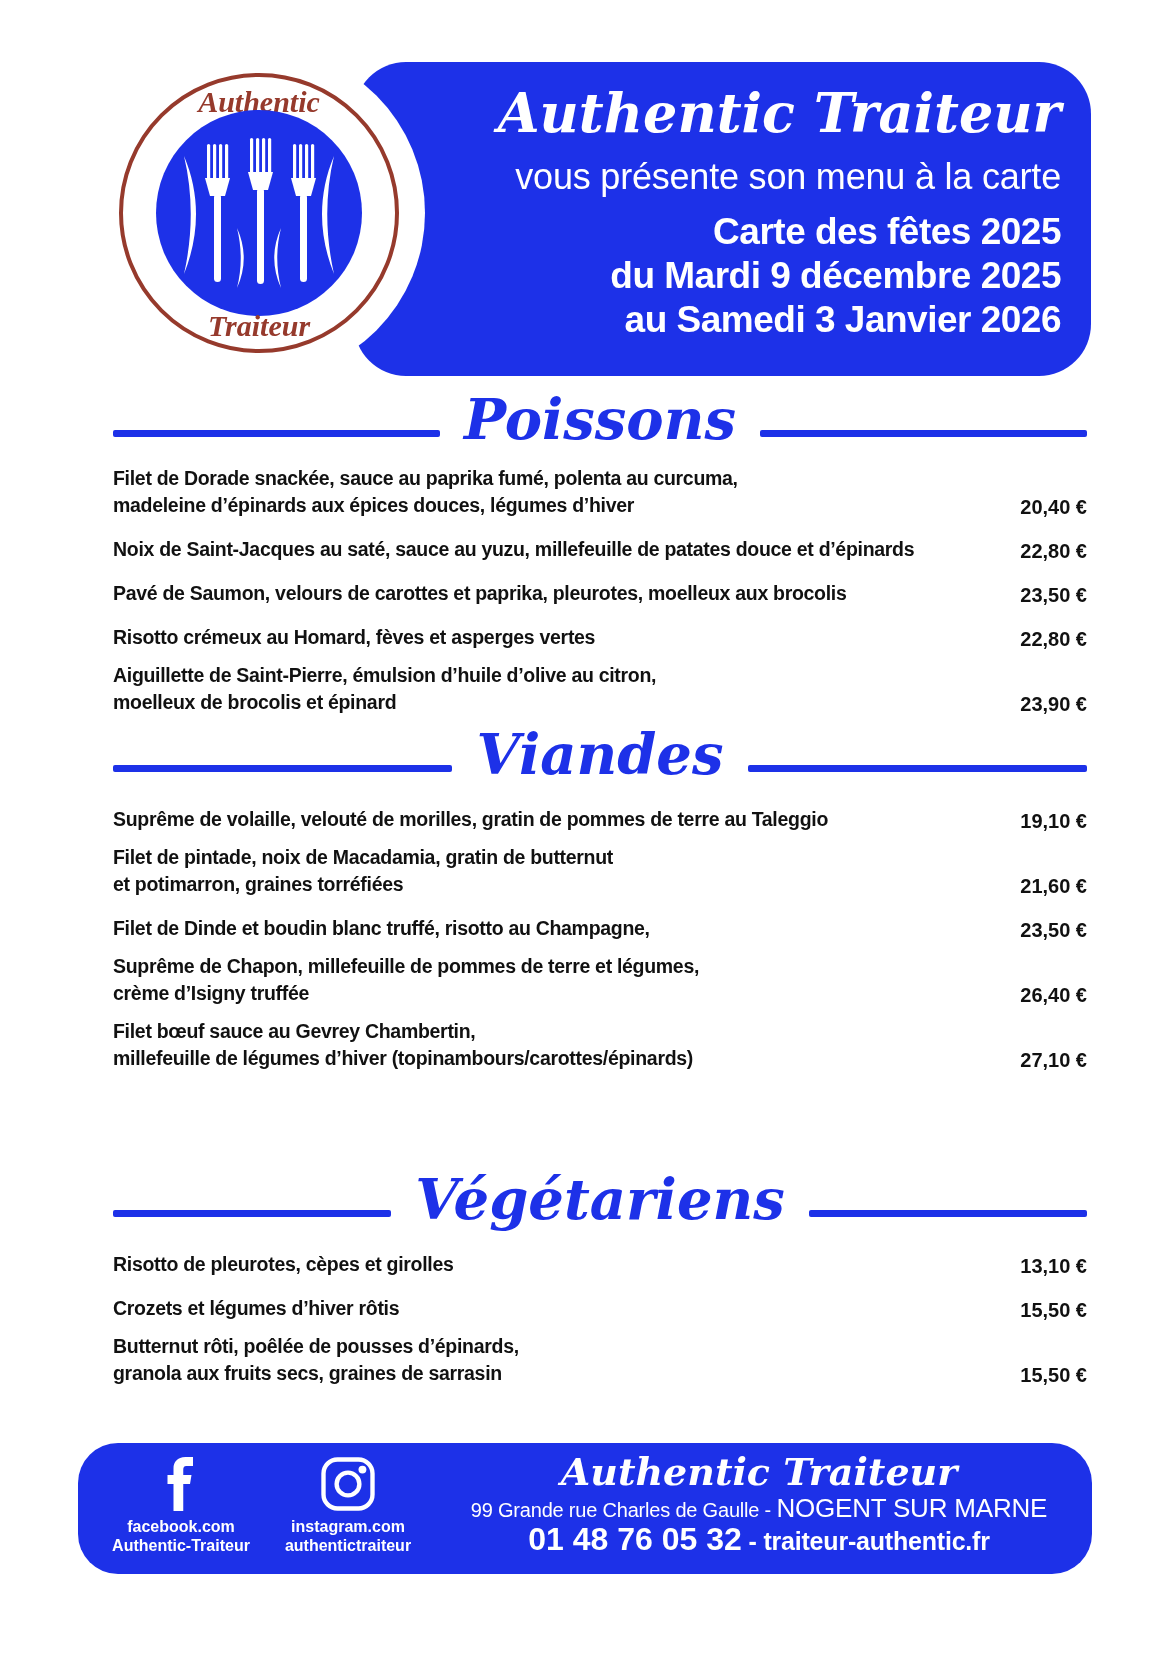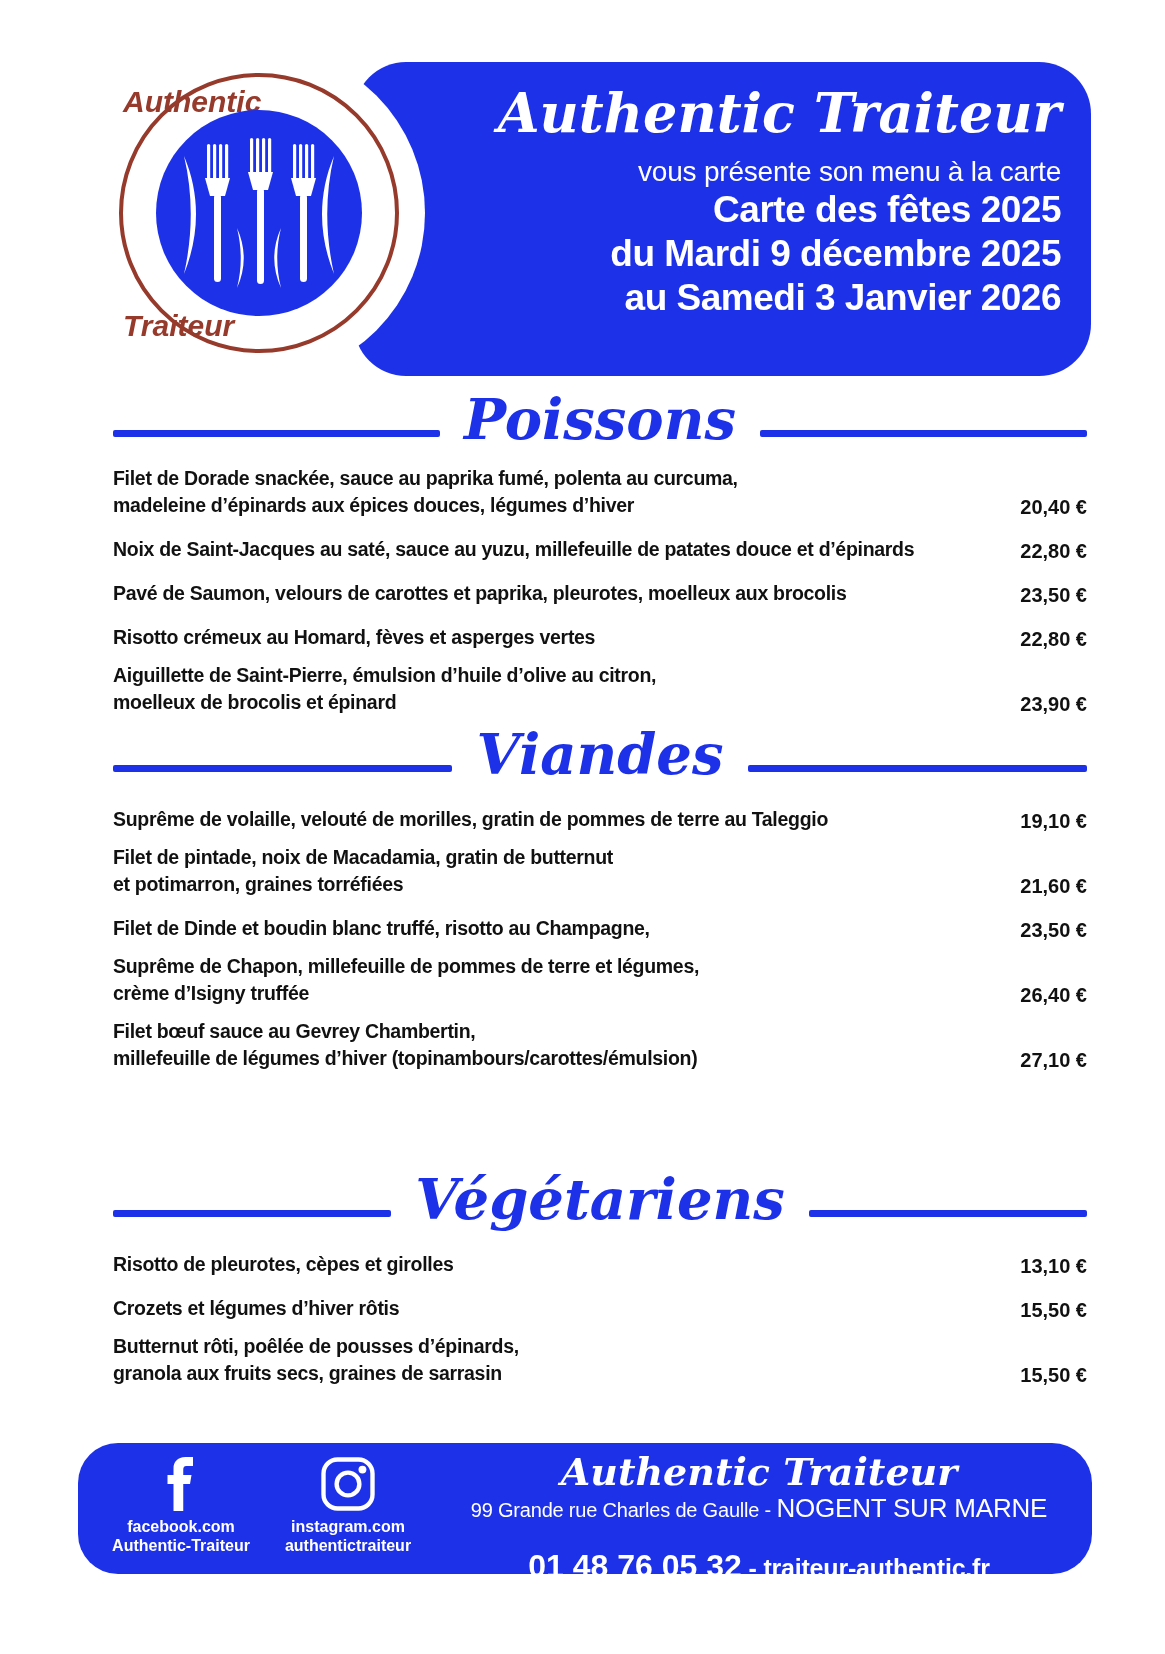--- a/index.html
+++ b/index.html
@@ -6,30 +6,30 @@
   html,body { background:#ffffff; }
   body { font-family:"Liberation Sans", sans-serif; }
   .page { position:relative; width:1165px; height:1654px; background:#fff; overflow:hidden; margin:0 auto; }
 
   
   .header-panel { position:absolute; left:354px; top:62px; width:737px; height:314px;
                   background:#1d31e8; border-radius:52px; z-index:1; }
   .header-text { position:absolute; right:30px; top:18px; text-align:right; color:#fff; z-index:2; width:640px; }
   .brand-script { font-family:"DejaVu Serif", serif; font-style:italic; font-weight:bold;
                   font-size:54px; line-height:66px; margin-bottom:10px; }
-  .header-subtitle { font-size:28px; font-weight:normal; letter-spacing:-0.2px; }
+  .header-subtitle { font-size:36px; font-weight:normal; letter-spacing:-0.2px; margin-bottom:12px; }
   .header-title-line { font-size:37px; font-weight:bold; line-height:44px; letter-spacing:-0.5px; }
 
   
   .logo-disc { position:absolute; left:93px; top:47px; width:332px; height:332px; background:#fff;
                border-radius:50%; z-index:3; }
   .logo-ring { position:absolute; left:26px; top:26px; width:280px; height:280px;
                border:4px solid #963a2c; border-radius:50%; }
-  .logo-arc { position:absolute; left:0; right:0; color:#963a2c;
-              font-family:Liberation Sans, sans-serif; font-style:italic; font-weight:bold; font-size:30px; }
+  .logo-arc { position:absolute; left:0; right:0; text-align:center; color:#963a2c;
+              font-family:Liberation Serif, serif; font-style:italic; font-weight:bold; font-size:30px; }
   .logo-arc.top { top:8px; }
   .logo-arc.bottom { bottom:6px; }
   .logo-center { position:absolute; left:33px; top:33px; width:206px; height:206px;
                  background:#1d31e8; border-radius:50%; overflow:hidden; }
 
   
   .sec { position:absolute; left:113px; width:974px; }
   .sec-head { display:flex; align-items:flex-end; height:76px; margin-bottom:14px; }
   .rule { flex:1; height:7px; background:#1d31e8; border-radius:2px; margin-bottom:14px; }
   .sec-title { font-family:"DejaVu Serif", serif; font-style:italic; font-weight:bold;
@@ -43,21 +43,21 @@
   .footer-bar { position:absolute; left:78px; top:1443px; width:1014px; height:131px;
                 background:#1d31e8; border-radius:40px; color:#fff; z-index:1; }
   .social { position:absolute; top:12px; width:170px; text-align:center; }
   .social .icon { height:58px; display:flex; align-items:center; justify-content:center; }
   .social-label { font-size:16px; font-weight:bold; line-height:19px; margin-top:4px; }
   .footer-info { position:absolute; left:370px; right:22px; top:6px; text-align:center; }
   .footer-script { font-family:"DejaVu Serif", serif; font-style:italic; font-weight:bold;
                    font-size:38px; line-height:46px; }
   .footer-address { font-size:20px; font-weight:normal; line-height:26px; letter-spacing:-0.2px; }
   .footer-address .city { font-size:26px; }
-  .footer-contact { font-size:25px; font-weight:bold; line-height:32px; letter-spacing:-0.2px;margin-top:27px; }
+  .footer-contact { font-size:25px; font-weight:bold; line-height:32px; letter-spacing:-0.2px; }
   .footer-contact .phone { font-size:32px; font-weight:900; letter-spacing:0; }
 </style>
 </head>
 <body>
 
 <div class="page">
 
   <div class="header-panel">
     <div class="header-text">
       <div class="brand-script">Authentic Traiteur</div>
@@ -177,21 +177,21 @@
     <div class="row">
       <div class="item-lines">
         <div>Suprême de Chapon, millefeuille de pommes de terre et légumes,</div>
         <div>crème d’Isigny truffée</div>
       </div>
       <div class="price">26,40 €</div>
     </div>
     <div class="row">
       <div class="item-lines">
         <div>Filet bœuf sauce au Gevrey Chambertin,</div>
-        <div>millefeuille de légumes d’hiver (topinambours/carottes/émulsion)</div>
+        <div>millefeuille de légumes d’hiver (topinambours/carottes/épinards)</div>
       </div>
       <div class="price">27,10 €</div>
     </div>
   </div>
 
   <div class="sec" style="top:1155px">
     <div class="sec-head">
       <div class="rule"></div>
       <div class="sec-title">Végétariens</div>
       <div class="rule"></div>

